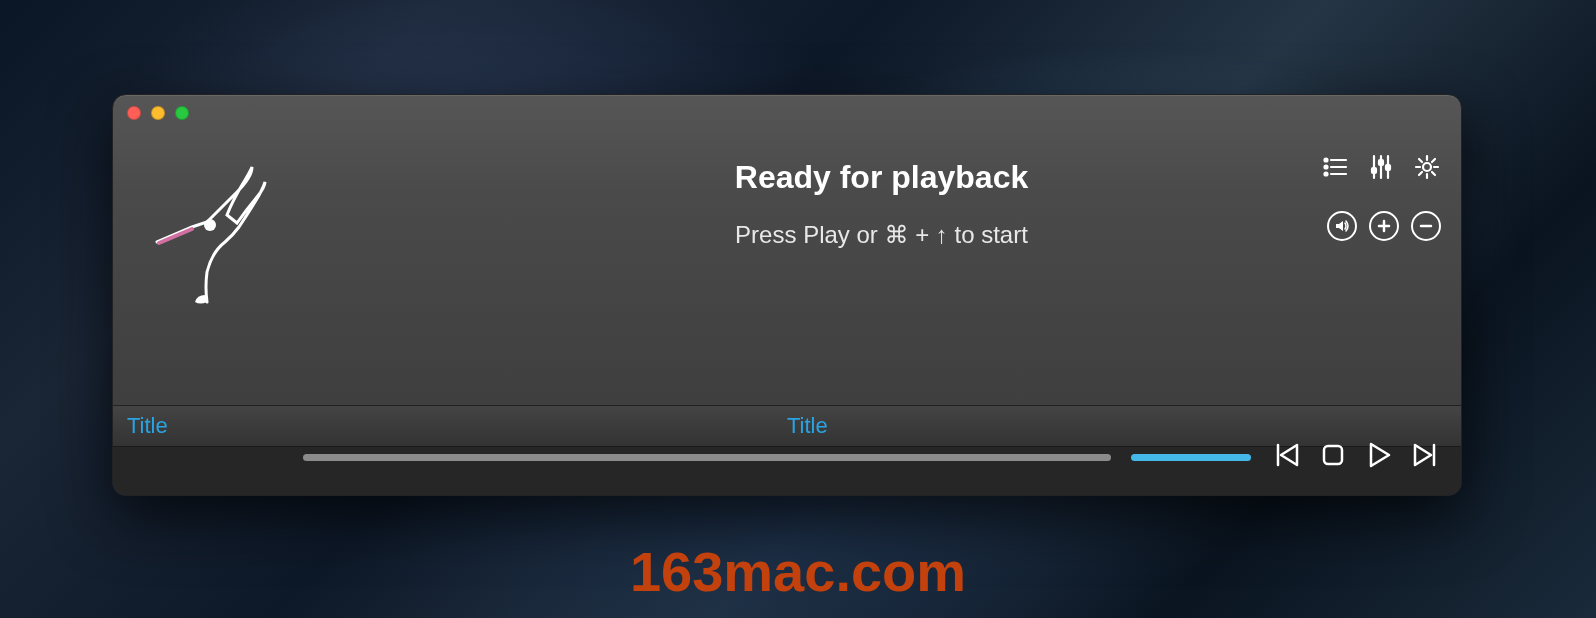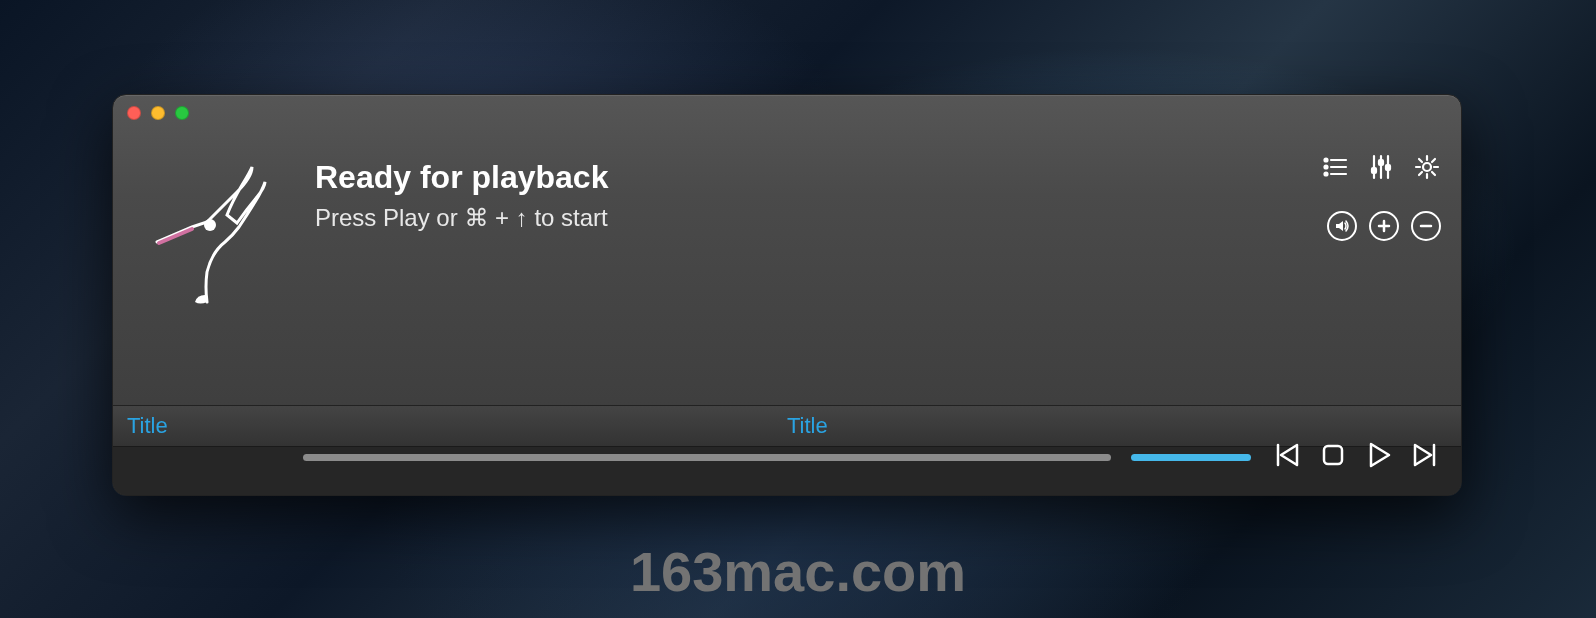--- a/index.html
+++ b/index.html
@@ -44,20 +44,21 @@
   border-radius: 50%;
 }
 .light-red { background: #ff5f57; border: 0.5px solid rgba(0,0,0,0.2); }
 .light-yellow { background: #febc2e; border: 0.5px solid rgba(0,0,0,0.2); }
 .light-green { background: #28c840; border: 0.5px solid rgba(0,0,0,0.2); }
 
 .top-section {
   display: flex;
   padding: 0 13px 14px 18px;
   height: 274px;
+  text-align: center;
 }
 .album-art {
   width: 170px;
   height: 170px;
   margin-top: 16px;
   margin-left: 6px;
   display: flex;
   align-items: center;
   justify-content: center;
 }
@@ -69,21 +70,21 @@
 }
 .title-text {
   font-size: 32px;
   font-weight: 700;
   color: #fff;
 }
 .subtitle-text {
   font-size: 24px;
   font-weight: 400;
   color: #e8e8e8;
-  margin-top: 8px;
+  margin-top: 25px;
 }
 .top-icons {
   position: absolute;
   right: 20px;
   top: 58px;
   display: flex;
   gap: 18px;
   align-items: center;
 }
 .top-icons svg { width: 28px; height: 28px; }
@@ -158,21 +159,21 @@
   height: 52px;
   background: #262626;
 }
 .watermark1 {
   position: absolute;
   bottom: 14px;
   left: 50%;
   transform: translateX(-50%);
   font-size: 56px;
   font-weight: 900;
-  color: #737373;
+  color: #c2410c;
   font-family: Arial Black, sans-serif;
 }
 </style>
 </head>
 <body>
 
 <div class="bg-wave"></div>
 
 <div class="window">
   <div class="titlebar">

